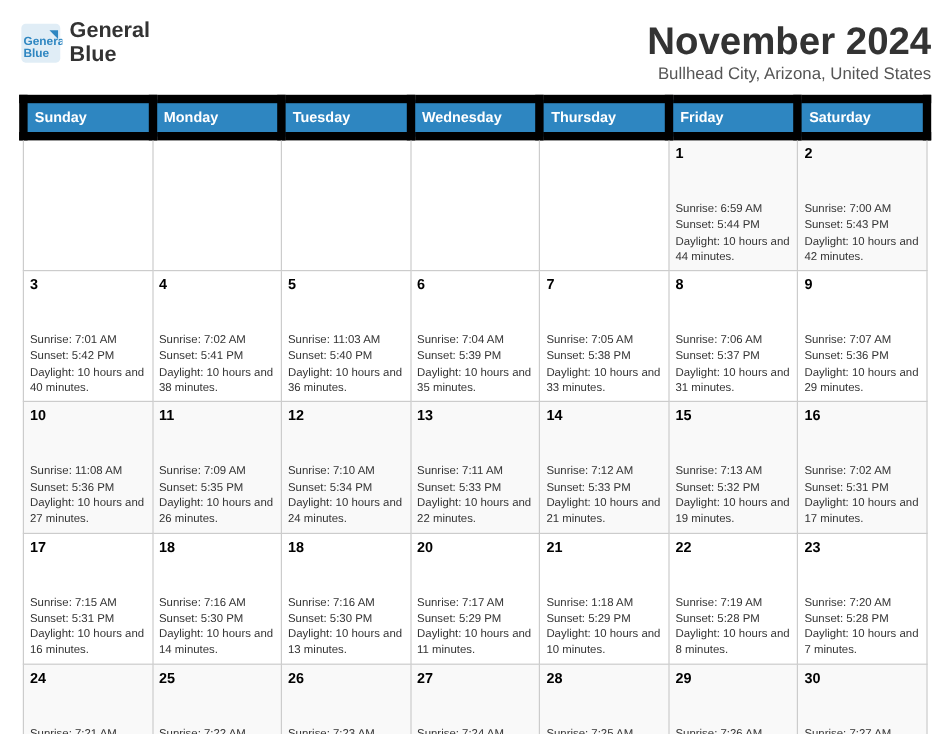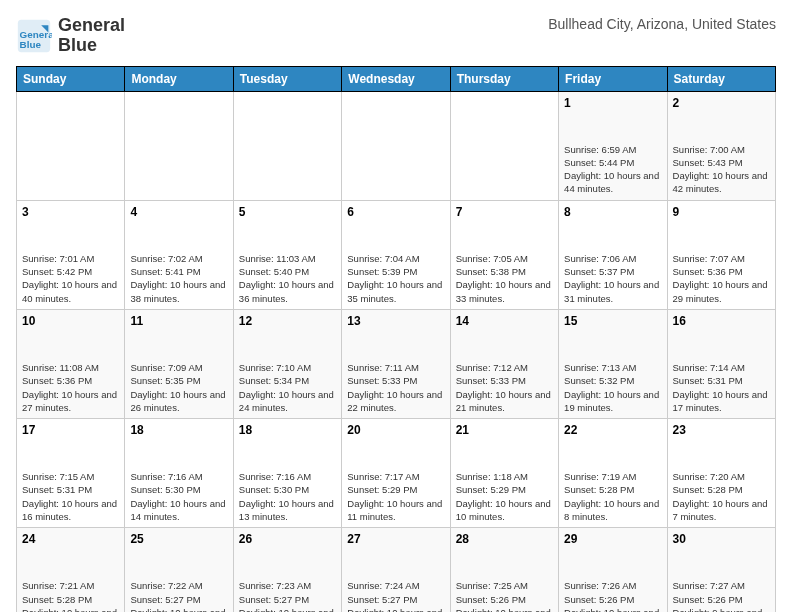--- a/index.html
+++ b/index.html
@@ -49,21 +49,21 @@
       border-collapse: collapse;
       font-size: 10.5px;
     }
     thead tr th {
       background-color: #2e86c1;
       color: #fff;
       text-align: left;
       padding: 5px 6px;
       font-size: 12px;
       font-weight: bold;
-      border: 1px solid #000000;
+      border: 7px solid #000000;
     }
     tbody tr td {
       border: 1px solid #ccc;
       vertical-align: top;
       padding: 4px 5px;
       height: 80px;
       width: 108px;
       background: #fff;
     }
     tbody tr:nth-child(odd) td {
@@ -95,20 +95,21 @@
       <text x="4" y="22" font-size="11" font-weight="bold" fill="#2e86c1" font-family="Arial">General</text>
       <text x="4" y="33" font-size="11" font-weight="bold" fill="#2e86c1" font-family="Arial">Blue</text>
       <polygon points="28,8 36,8 36,16" fill="#2e86c1"></polygon>
     </svg>
     <div class="logo-text">
       <div>General</div>
       <div>Blue</div>
     </div>
   </div>
   <div class="title-block">
+    <div class="month-title">November 2024</div>
     <div class="subtitle">Bullhead City, Arizona, United States</div>
   </div>
 </div>
 
 <table>
   <thead>
     <tr>
     <th>Sunday</th>
         <th>Monday</th>
         <th>Tuesday</th>
@@ -229,21 +230,21 @@
         </td>
         <td>
           <span class="day-num">15</span>
           <div class="day-info">Sunrise: 7:13 AM
 Sunset: 5:32 PM
 Daylight: 10 hours
 and 19 minutes.</div>
         </td>
         <td>
           <span class="day-num">16</span>
-          <div class="day-info">Sunrise: 7:14 AM
+          <div class="day-info">Sunrise: 7:02 AM
 Sunset: 5:31 PM
 Daylight: 10 hours
 and 17 minutes.</div>
         </td>
       </tr>
       <tr>
         <td>
           <span class="day-num">17</span>
           <div class="day-info">Sunrise: 7:15 AM
 Sunset: 5:31 PM

